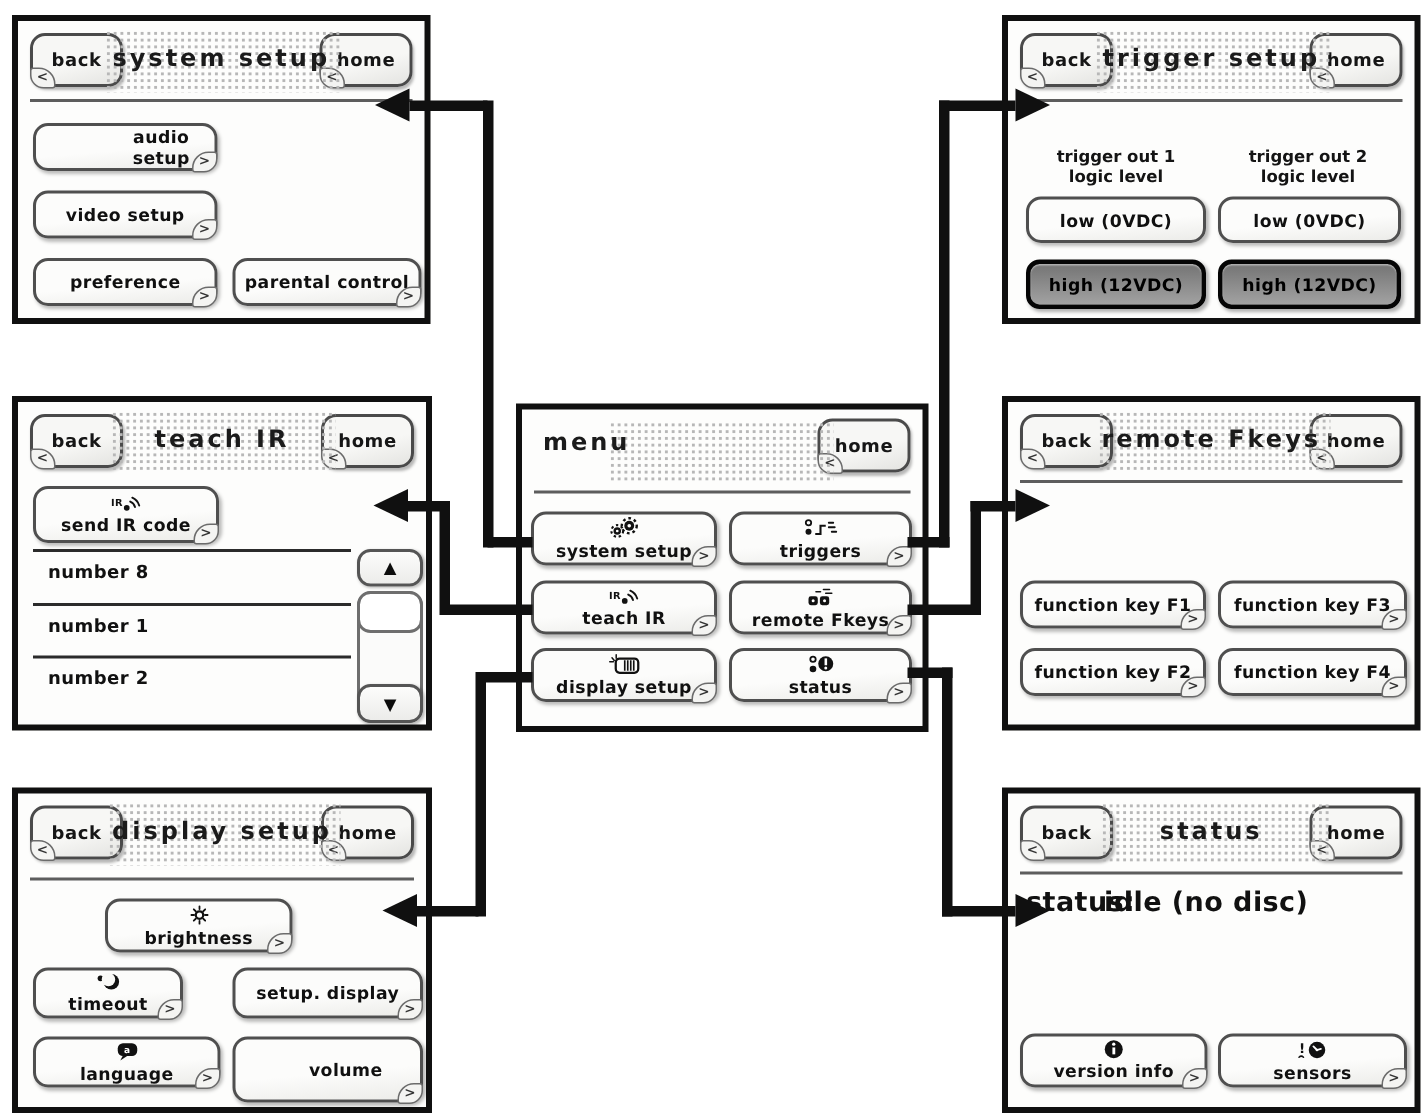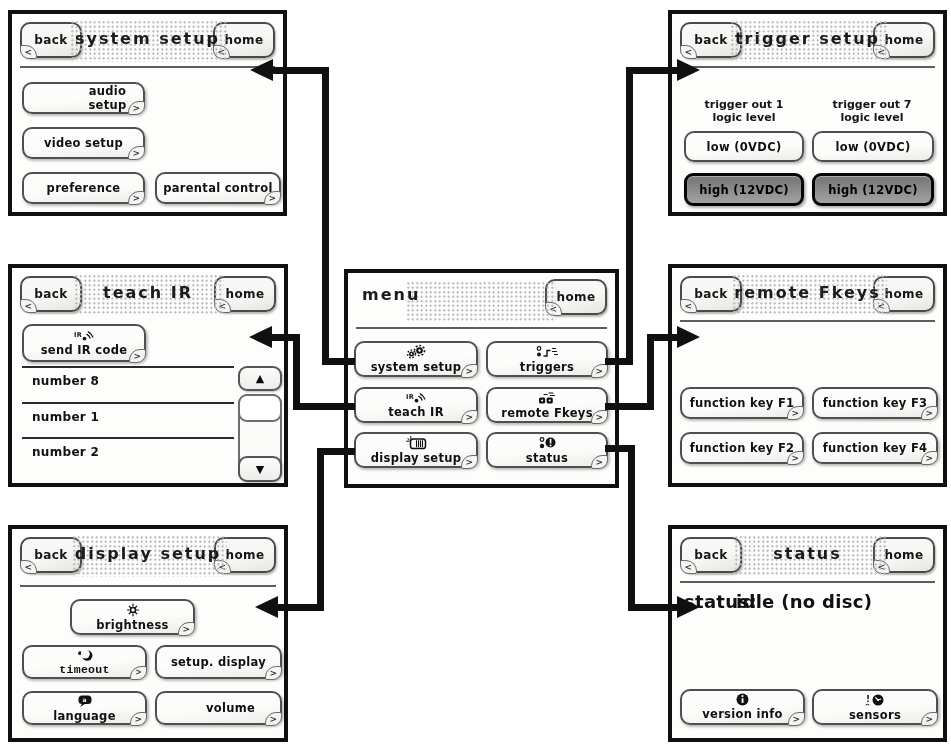--- a/index.html
+++ b/index.html
@@ -117,21 +117,21 @@
     <div class="hdr-btn" style="right:8px;top:8px;">
       <span>home</span>
       <span class="fold fold-l">&lt;</span>
     </div>
     <div class="divider" style="top:52px;"></div>
     <div class="cap" style="left:8px;top:84px;width:128px;">
       <span>trigger out 1</span><br>
       <span>logic level</span>
     </div>
     <div class="cap" style="left:136px;top:84px;width:128px;">
-      <span>trigger out 7</span><br>
+      <span>trigger out 2</span><br>
       <span>logic level</span>
     </div>
     <div class="btn" style="left:12px;top:117px;width:120px;height:31px;">
       <span>low (0VDC)</span>
     </div>
     <div class="btn" style="left:140px;top:117px;width:122px;height:31px;">
       <span>low (0VDC)</span>
     </div>
     <div class="btn btn-dark" style="left:12px;top:159px;width:120px;height:33px;">
       <span>high (12VDC)</span>
@@ -317,21 +317,21 @@
     <div class="btn" style="left:10px;top:70px;width:125px;height:36px;margin-left:48px;">
       <span class="icon">
         <svg width="18" height="14" viewBox="0 0 18 14">
           <circle cx="9" cy="7" r="2.5" fill="none" stroke="#111" stroke-width="1.5"></circle>
           <path d="M9,1.2 v1.8 M9,11 v1.8 M3.6,7 h1.8 M12.6,7 h1.8 M5.2,3.2 l1.3,1.3 M11.5,9.5 l1.3,1.3 M12.8,3.2 l-1.3,1.3 M6.5,9.5 l-1.3,1.3" stroke="#111" stroke-width="1.2" stroke-linecap="round"></path>
         </svg>
       </span>
       <span>brightness</span>
       <span class="fold fold-r">&gt;</span>
     </div>
-    <div class="btn" style="left:10px;top:116px;width:125px;height:34px;font-family:Liberation Mono, monospace;">
+    <div class="btn" style="left:10px;top:116px;width:100px;height:34px;">
       <span class="icon">
         <svg width="18" height="13" viewBox="0 0 18 13">
           <circle cx="4" cy="4.2" r="1.9" fill="#111"></circle>
           <circle cx="11.2" cy="6.5" r="5.2" fill="#111"></circle>
           <circle cx="9.3" cy="5" r="4.5" fill="#f9f9f7"></circle>
         </svg>
       </span>
       <span>timeout</span>
       <span class="fold fold-r">&gt;</span>
     </div>
@@ -343,21 +343,21 @@
       <span class="icon">
         <svg width="18" height="14" viewBox="0 0 18 14">
           <rect x="2.5" y="1.5" width="13" height="8.5" rx="3.5" fill="#111"></rect>
           <path d="M6,9.5 l-1.8,3.5 l5.3,-3.5 z" fill="#111"></path>
           <text x="6.6" y="8.2" font-size="6" font-weight="bold" fill="#fff">a</text>
         </svg>
       </span>
       <span>language</span>
       <span class="fold fold-r">&gt;</span>
     </div>
-    <div class="btn" style="left:143px;top:162px;width:127px;height:34px;padding-left:24px;">
+    <div class="btn" style="left:143px;top:162px;width:127px;height:44px;padding-left:24px;">
       <span>volume</span>
       <span class="fold fold-r">&gt;</span>
     </div>
   </div>
 </div>
 
 <div class="panel" style="left:668px;top:525px;width:279px;height:217px;">
   <div class="inner">
     <div class="dots" style="left:62px;top:6px;width:152px;height:40px;"></div>
     <div class="hdr-btn" style="left:8px;top:8px;">

